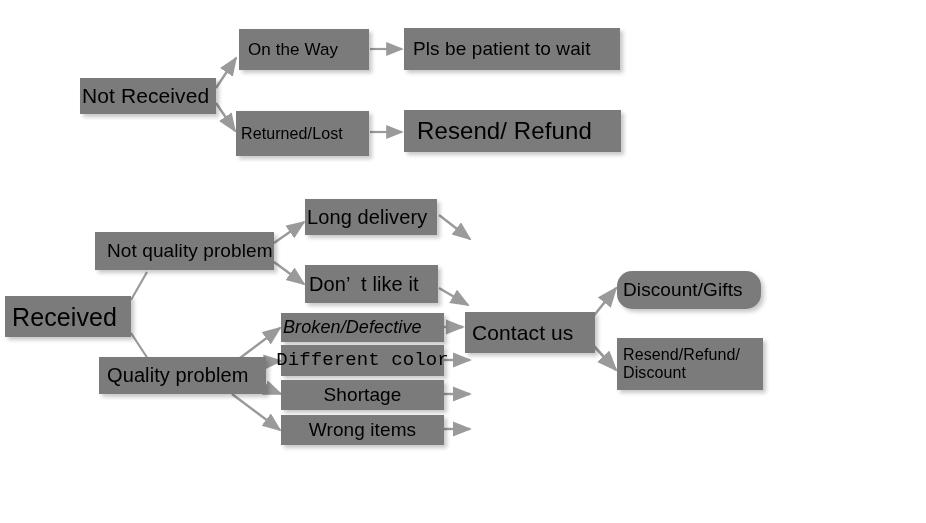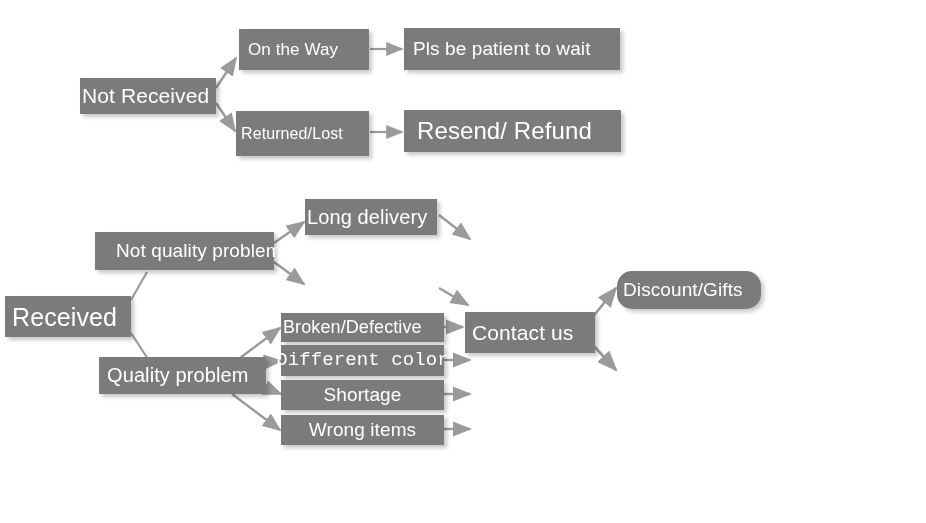--- a/index.html
+++ b/index.html
@@ -26,21 +26,21 @@
     left: 0;
     top: 0;
     width: 926px;
     height: 523px;
     pointer-events: none;
   }
   .node {
     position: absolute;
     box-sizing: border-box;
     background: #7b7b7b;
-    color: #ffffff;
+    color: #000000;
     display: flex;
     align-items: center;
     line-height: 1.12;
     letter-spacing: 0.1px;
     box-shadow: 3px 3px 4px rgba(0,0,0,0.22);
     white-space: pre;
     font-weight: 400;
   }
   .node.c  { justify-content: center; text-align: center; }
   .node.l  { justify-content: flex-start; text-align: left; }
@@ -104,33 +104,36 @@
   <div class="node l" style="left:239px; top:29px; width:130px; height:41px; padding-left:9px; font-size:17px;">On the Way</div>
 
   <div class="node l" style="left:404px; top:28px; width:216px; height:42px; padding-left:9px; font-size:19px;">Pls be patient to wait</div>
 
   <div class="node l" style="left:236px; top:111px; width:133px; height:45px; padding-left:5px; font-size:16px;">Returned/Lost</div>
 
   <div class="node l" style="left:404px; top:110px; width:217px; height:42px; padding-left:13px; font-size:24px;">Resend/ Refund</div>
 
   <div class="node l" style="left:5px; top:296px; width:126px; height:41px; padding-left:7px; font-size:25px;">Received</div>
 
-  <div class="node l" style="left:95px; top:232px; width:179px; height:38px; padding-left:21px; font-size:19px;">Not quality problem</div>
+  <div class="node l" style="left:95px; top:232px; width:179px; height:38px; padding-left:12px; font-size:19px;">Not quality problem</div>
 
   <div class="node l" style="left:99px; top:357px; width:167px; height:37px; padding-left:8px; font-size:20px;">Quality problem</div>
 
   <div class="node l" style="left:305px; top:199px; width:132px; height:36px; padding-left:2px; font-size:20px;">Long delivery</div>
 
+  <div class="node l" style="left:305px; top:265px; width:133px; height:38px; padding-left:4px; font-size:20px;">Don’  t like it</div>
 
-  <div class="node l" style="left:281px; top:313px; width:163px; height:29px; padding-left:2px; font-size:18px;">Broken/Defective</div>
+  <div class="node l" style="left:281px; top:313px; width:163px; height:29px; padding-left:2px; font-size:18px;font-style:italic;">Broken/Defective</div>
 
   <div class="node c" style="left:281px; top:345px; width:163px; height:31px; font-size:19px;font-family:Liberation Mono, monospace;">Different color</div>
 
   <div class="node c" style="left:281px; top:380px; width:163px; height:30px; font-size:19px;">Shortage</div>
 
   <div class="node c" style="left:281px; top:415px; width:163px; height:30px; font-size:19px;">Wrong items</div>
 
   <div class="node l" style="left:465px; top:312px; width:130px; height:41px; padding-left:7px; font-size:21px;">Contact us</div>
 
   <div class="node l" style="left:617px; top:271px; width:144px; height:38px; padding-left:6px; font-size:19px;border-radius:15px;">Discount/Gifts</div>
 
+  <div class="node l multiline" style="left:617px; top:338px; width:146px; height:52px; padding-left:6px; font-size:16px;">Resend/Refund/
+Discount</div>
 
 </div>
 
 </body></html>

